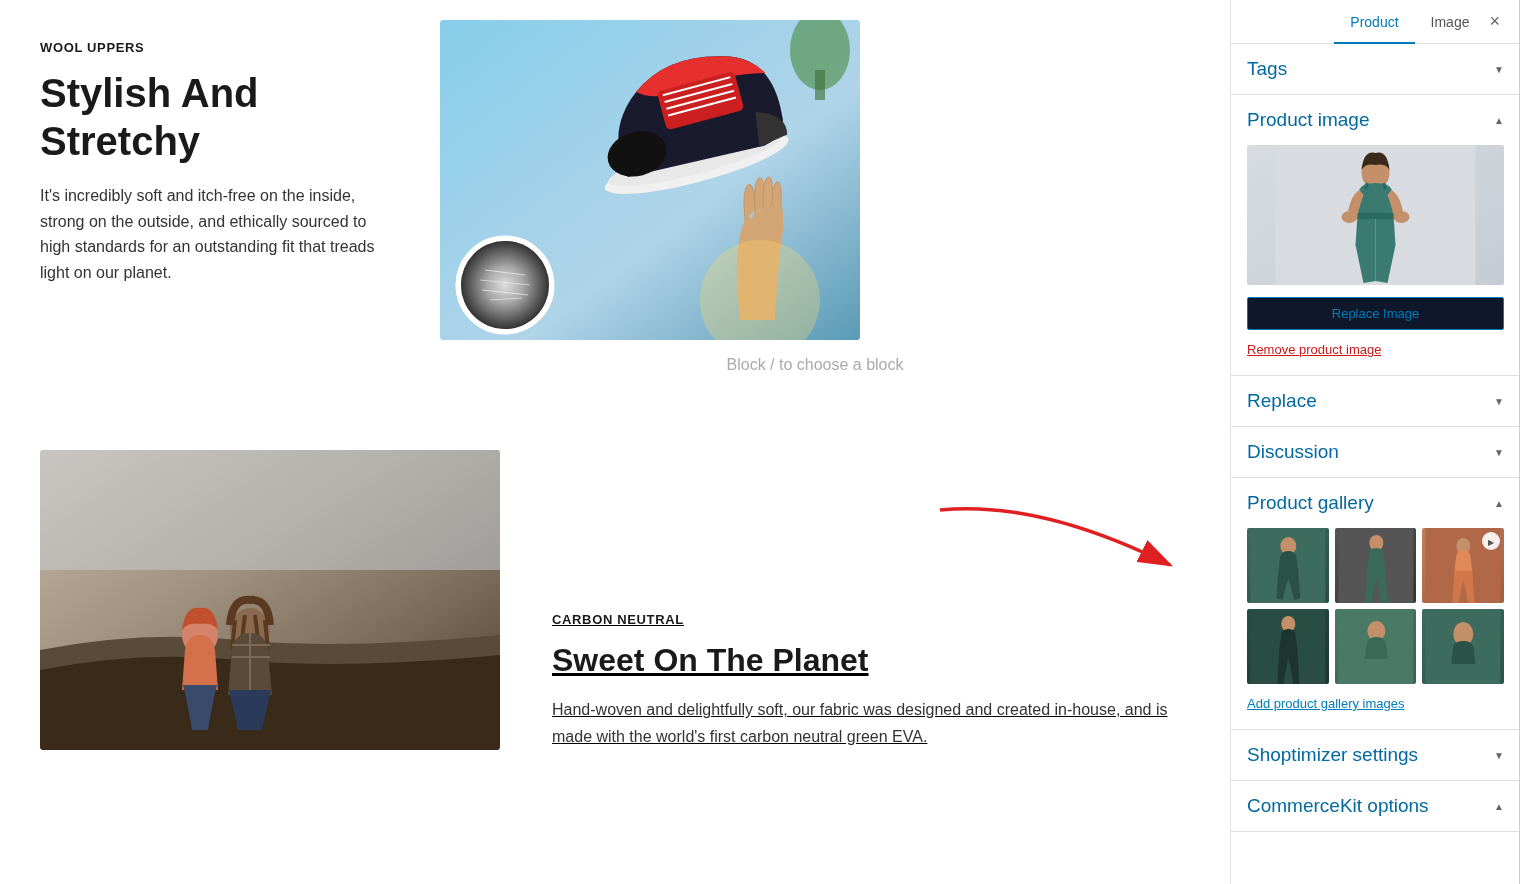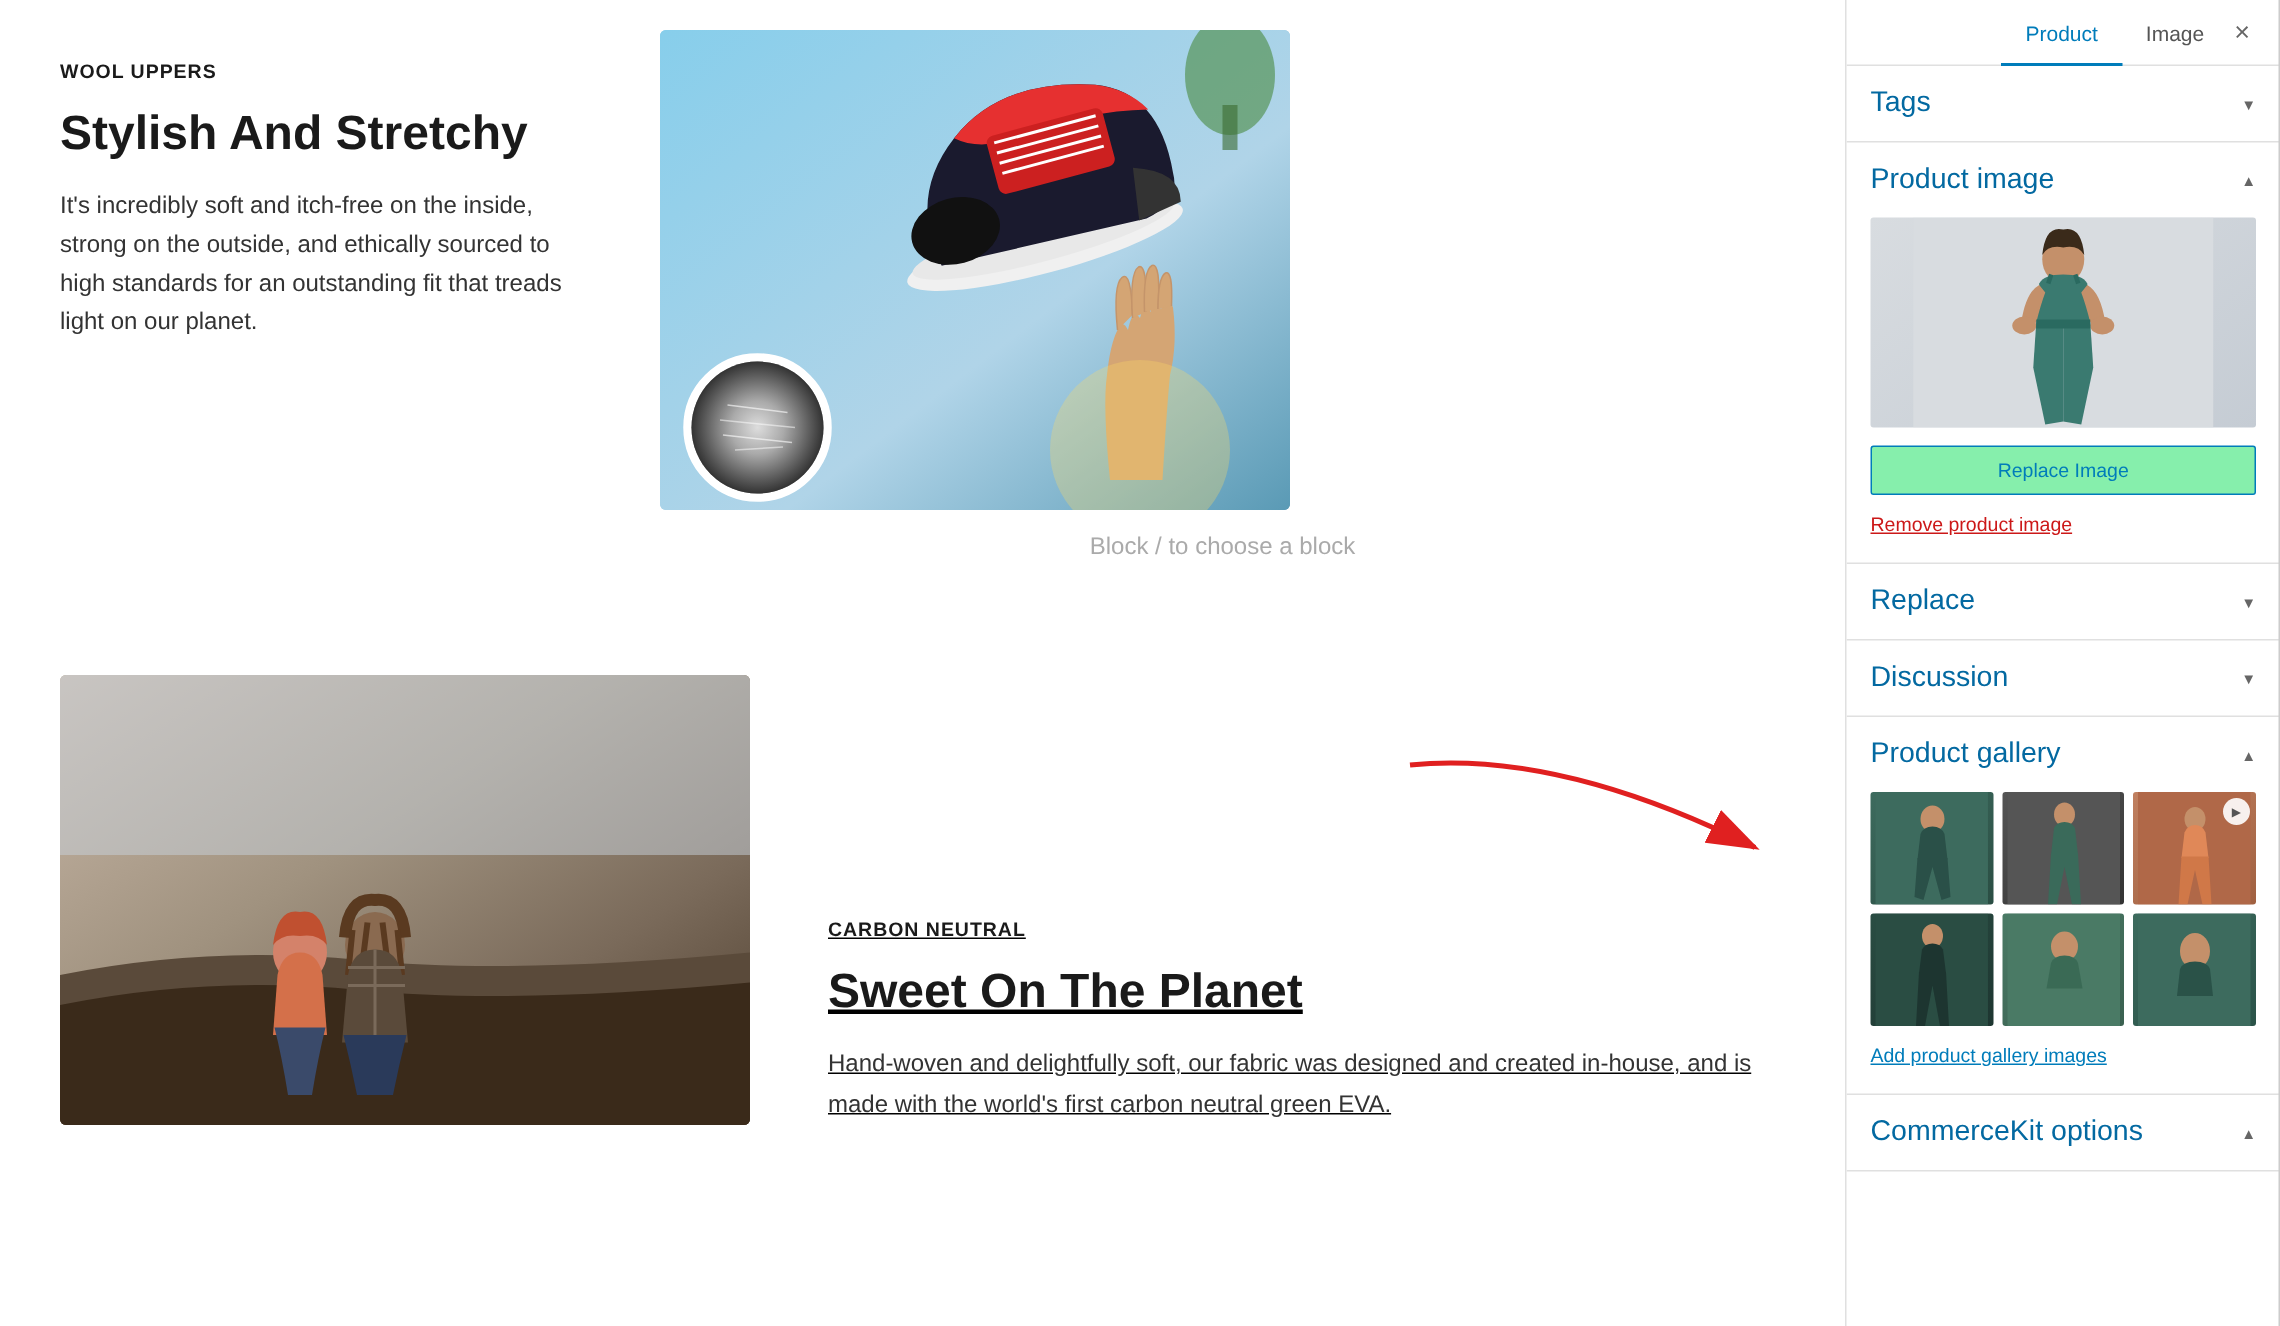--- a/index.html
+++ b/index.html
@@ -28,21 +28,21 @@
 
     .wool-uppers-label {
       font-size: 13px;
       font-weight: 700;
       letter-spacing: 0.05em;
       color: #1a1a1a;
       margin-bottom: 14px;
     }
 
     .section-1-heading {
-      font-size: 32px;
+      font-size: 40px;
       font-weight: 700;
       color: #1a1a1a;
       margin-bottom: 18px;
       line-height: 1.2;
     }
 
     .section-1-body {
       font-size: 16px;
       color: #333;
       line-height: 1.6;
@@ -206,21 +206,21 @@
       align-items: center;
       justify-content: center;
       position: relative;
     }
 
     .replace-image-btn {
       display: block;
       width: 100%;
       padding: 8px 12px;
       border: 1px solid #007cba;
-      background: #86efac;
+      background: #0f172a;
       color: #007cba;
       font-size: 13px;
       font-weight: 500;
       border-radius: 2px;
       cursor: pointer;
       text-align: center;
       margin-bottom: 10px;
     }
 
     .remove-image-link {
@@ -572,20 +572,26 @@
             <rect width="75" height="75" fill="#3d6b5e"></rect>
             <ellipse cx="38" cy="25" rx="10" ry="12" fill="#c4906a"></ellipse>
             <path d="M28,37 Q30,32 38,32 Q46,32 48,37 L50,55 L26,55 Z" fill="#2a5248"></path>
           </svg>
         </div>
       </div>
       <a class="add-gallery-link">Add product gallery images</a>
     </div>
   </div>
 
+  <div class="sidebar-section shoptimizer-section">
+    <div class="sidebar-section-header">
+      <span>Shoptimizer settings</span>
+      <span class="chevron chevron-down"></span>
+    </div>
+  </div>
 
   <div class="sidebar-section commercekit-section">
     <div class="sidebar-section-header">
       <span>CommerceKit options</span>
       <span class="chevron chevron-up"></span>
     </div>
   </div>
 
 </div>
 

